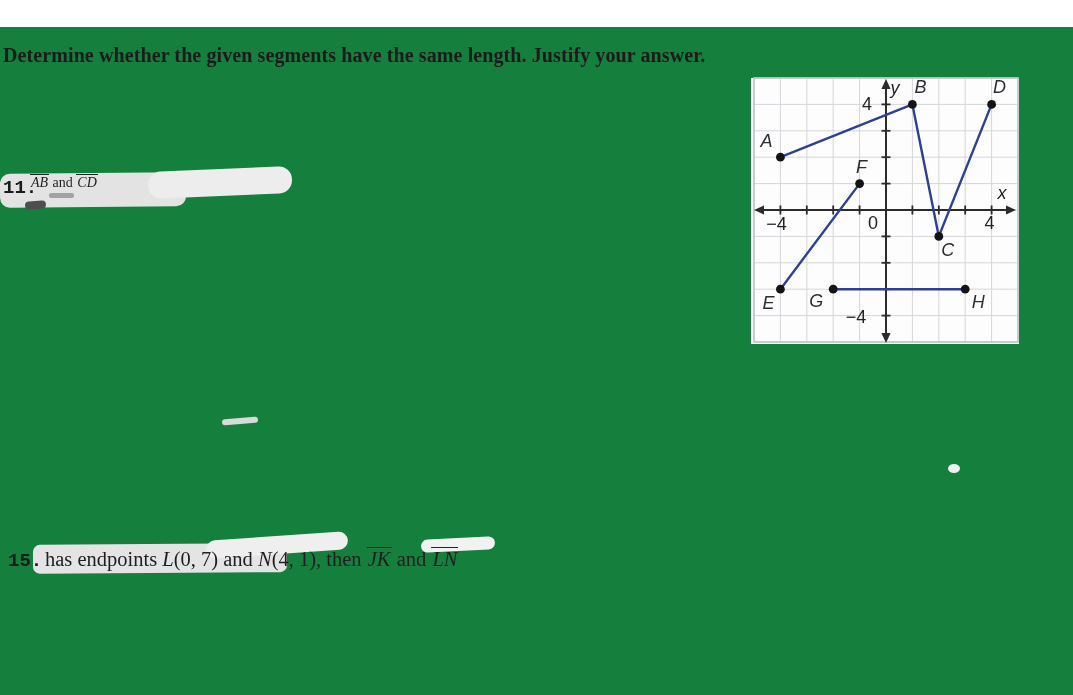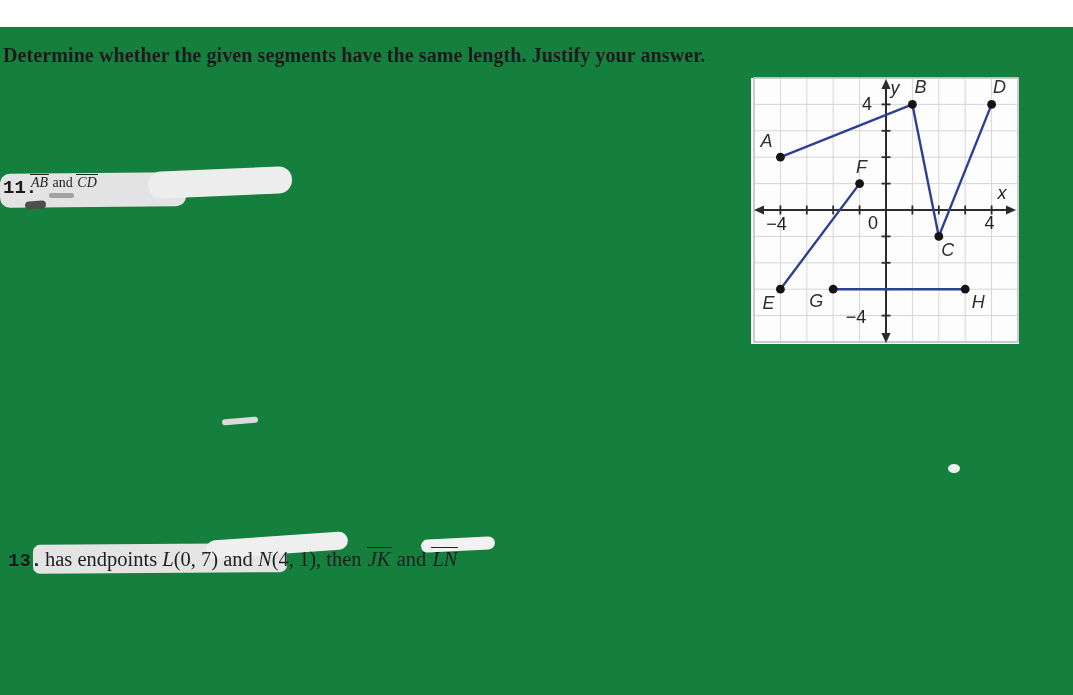--- a/index.html
+++ b/index.html
@@ -124,21 +124,21 @@
         <text x="66.2" y="230.2" class="ptlabel" text-anchor="middle">G</text>
         <circle cx="215.2" cy="212.2" r="4.4" fill="#141414"></circle>
         <text x="228.2" y="231.2" class="ptlabel" text-anchor="middle">H</text>
       </svg>
   </div>
 
 
   <span class="hl hl15a"></span>
   <span class="hl hl15b"></span>
   <span class="hl hl15c"></span>
-  <span class="pnum n15">13.</span>
+  <span class="pnum n15">15.</span>
   <div class="p15text">
     <div class="line"><span>has endpoints </span><span class="it">L</span><span>(0, 7)</span><span> and </span><span class="it">N</span><span>(4, 1)</span><span>, then </span><span class="it ov">JK</span><span> and </span><span class="it ov">LN</span></div>
   </div>
 
   <span class="art1"></span>
   <span class="art2"></span>
 
 </div>
 
 </body></html>

